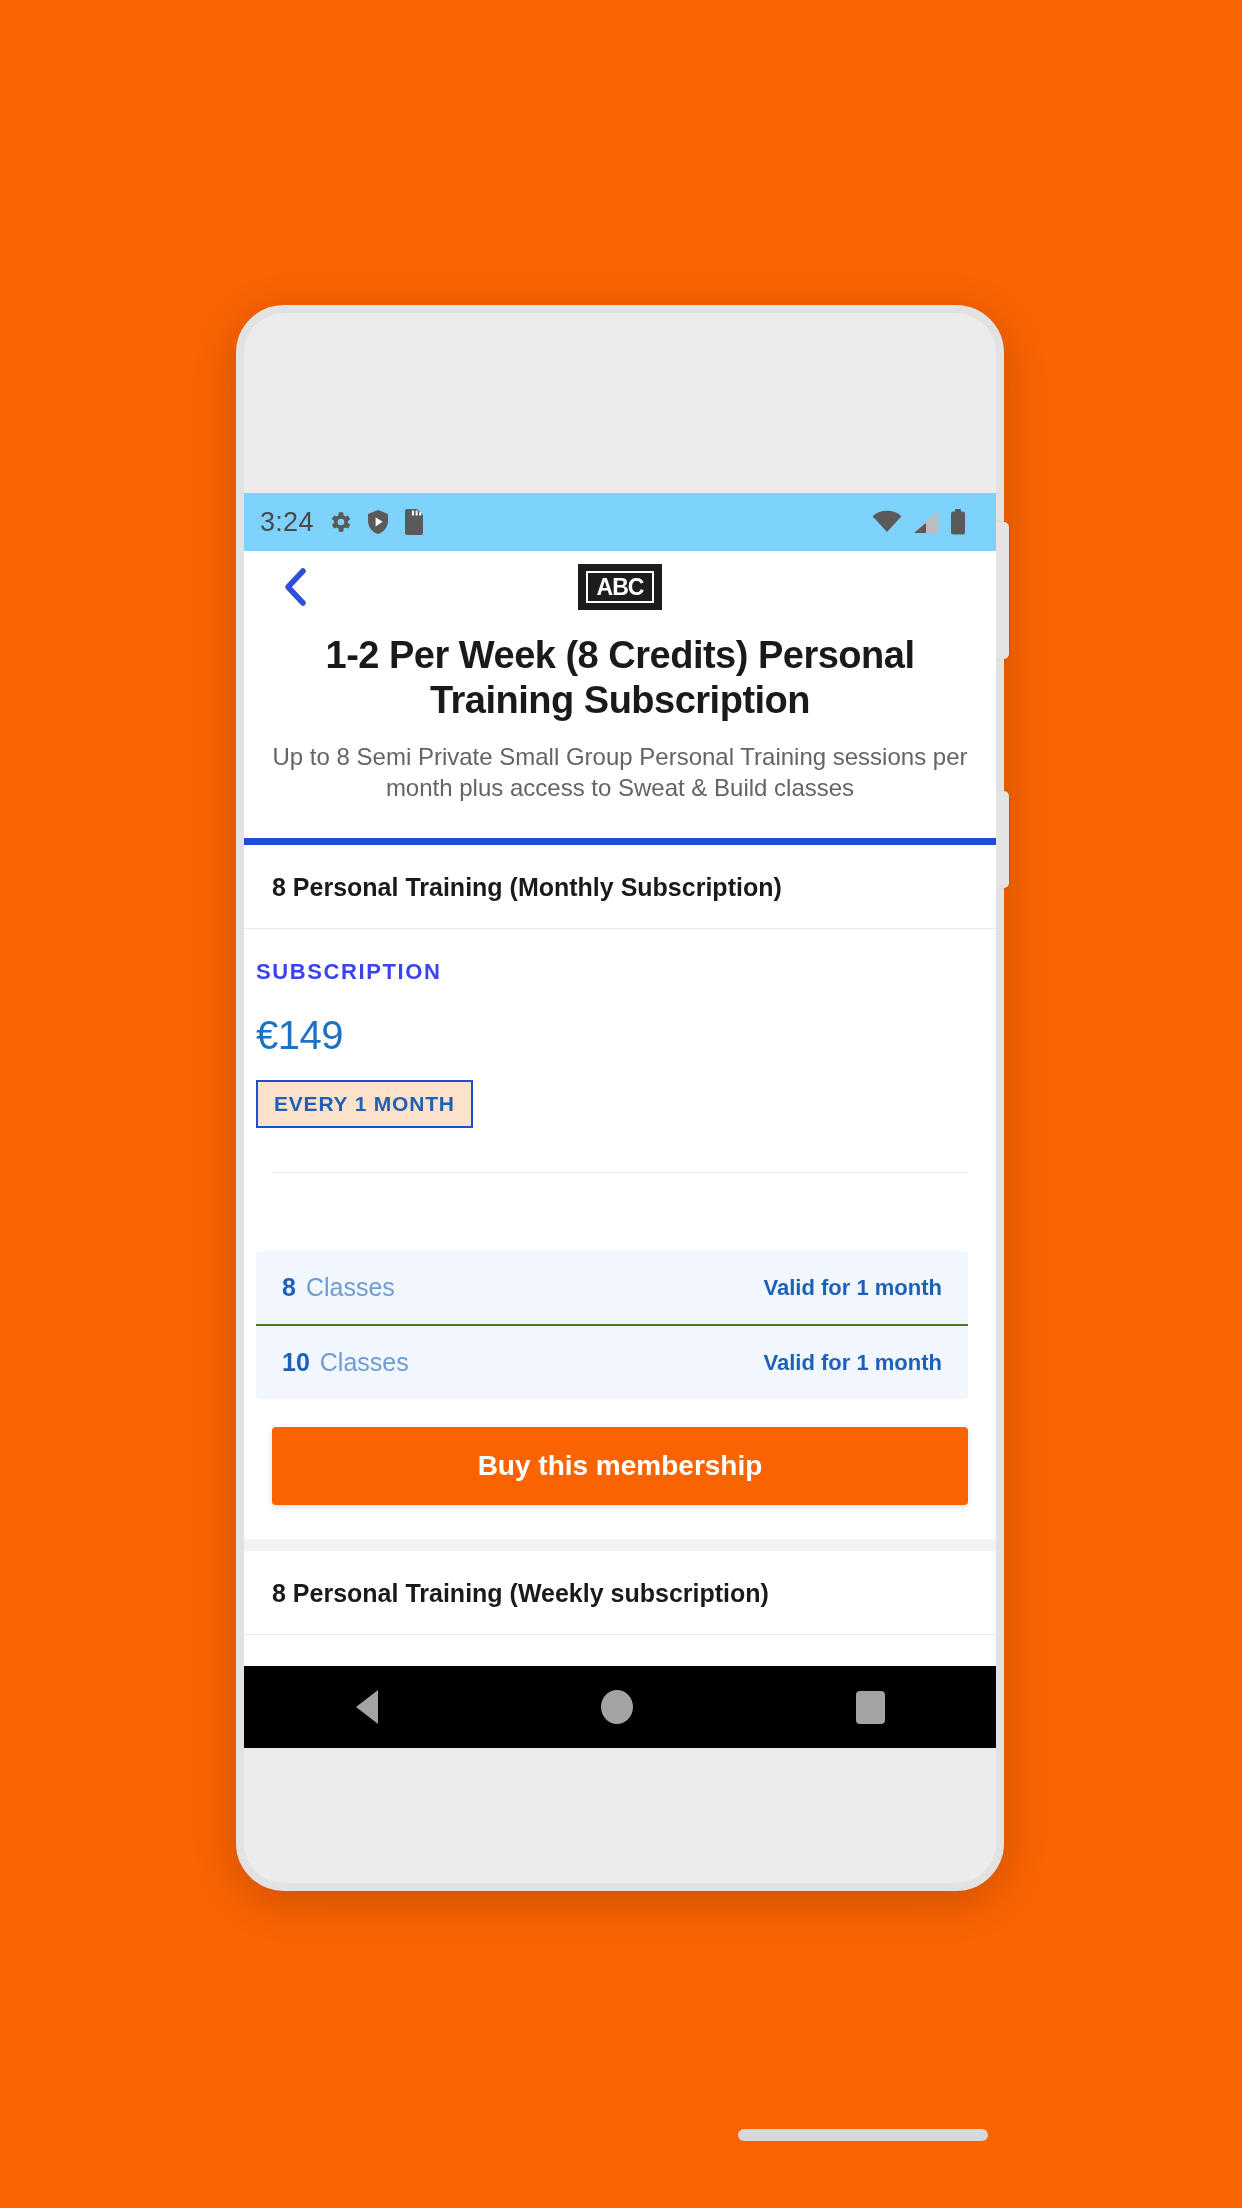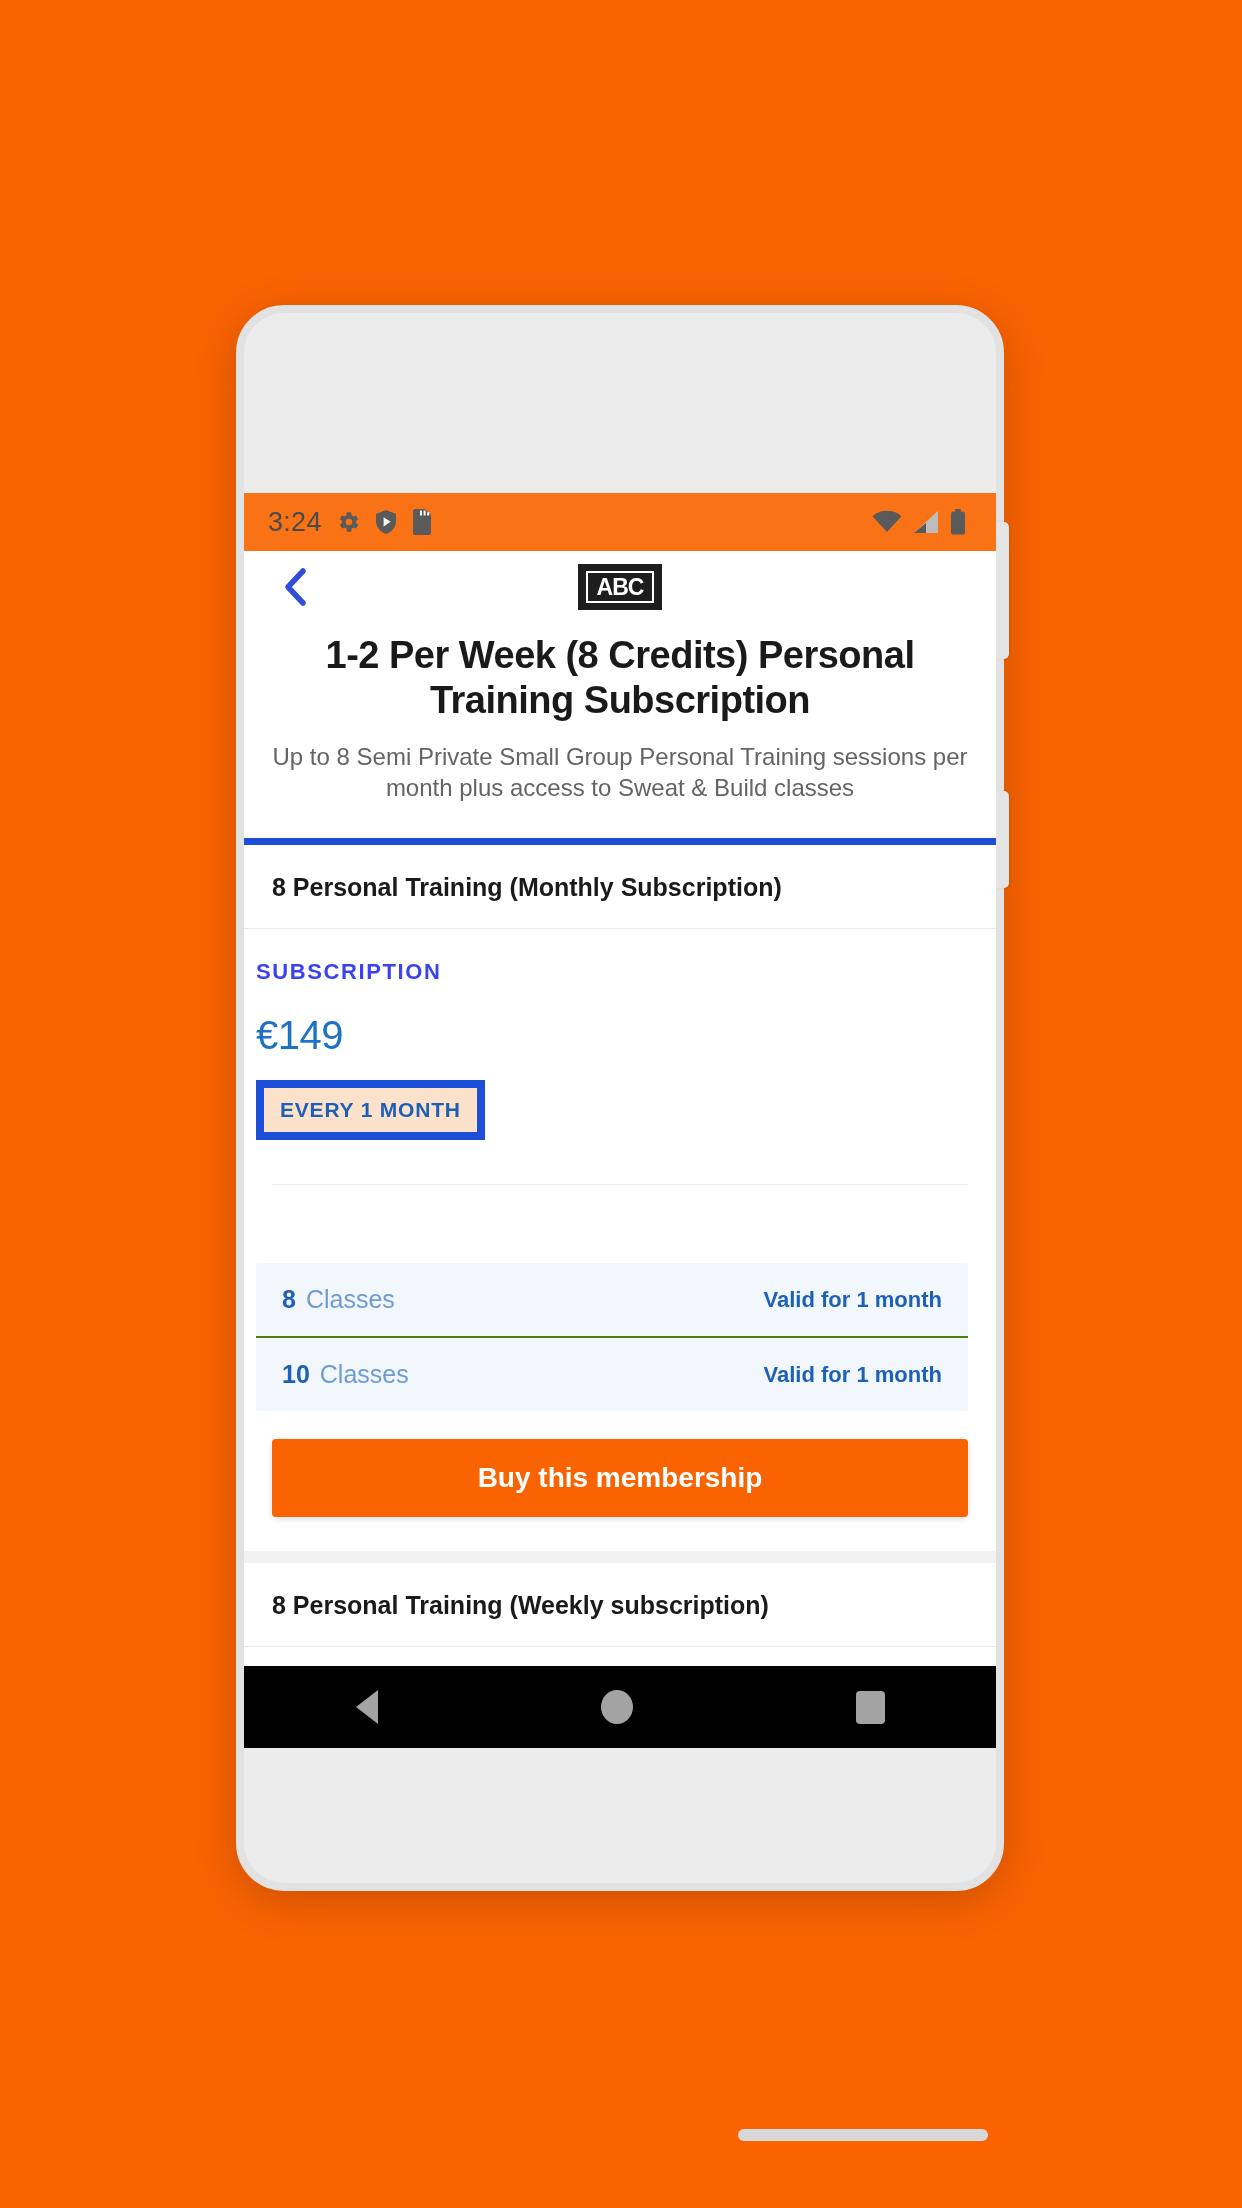--- a/index.html
+++ b/index.html
@@ -72,22 +72,22 @@
     width:752px; height:1255px;
     background:#FFFFFF;
     overflow:hidden;
   }
 
   
   .statusbar{
     position:relative;
     height:58px;
     display:flex; align-items:center;
-    padding:0 30px 0 24px;
-    background:#f97316;
+    padding:0 30px 0 16px;
+    background:#7dd3fc;
   }
   .sb-left{ display:flex; align-items:center; gap:13px; }
   .sb-time{
     font-size:27px; color:#4A4A4A; letter-spacing:0.3px;
     font-family:"Liberation Sans", sans-serif;
   }
   .sb-right{ margin-left:auto; display:flex; align-items:center; gap:11px; }
   .ico{ display:block; }
 
   
@@ -171,21 +171,21 @@
     margin-top:28px;
     font-size:40px;
     color:#1C72C4;
     letter-spacing:-0.5px;
   }
   .chip{
     display:inline-block;
     margin-top:22px;
     padding:10px 16px;
     background:#FDE2CB;
-    border:8px solid #1d4ed8;
+    border:2px solid #1d4ed8;
     color:#1C60B8;
     font-size:21px;
     font-weight:bold;
     letter-spacing:0.8px;
     cursor:pointer;
   }
   .sep{
     height:1px;
     background:#E9E9E9;
     margin:44px 28px 0 28px;

